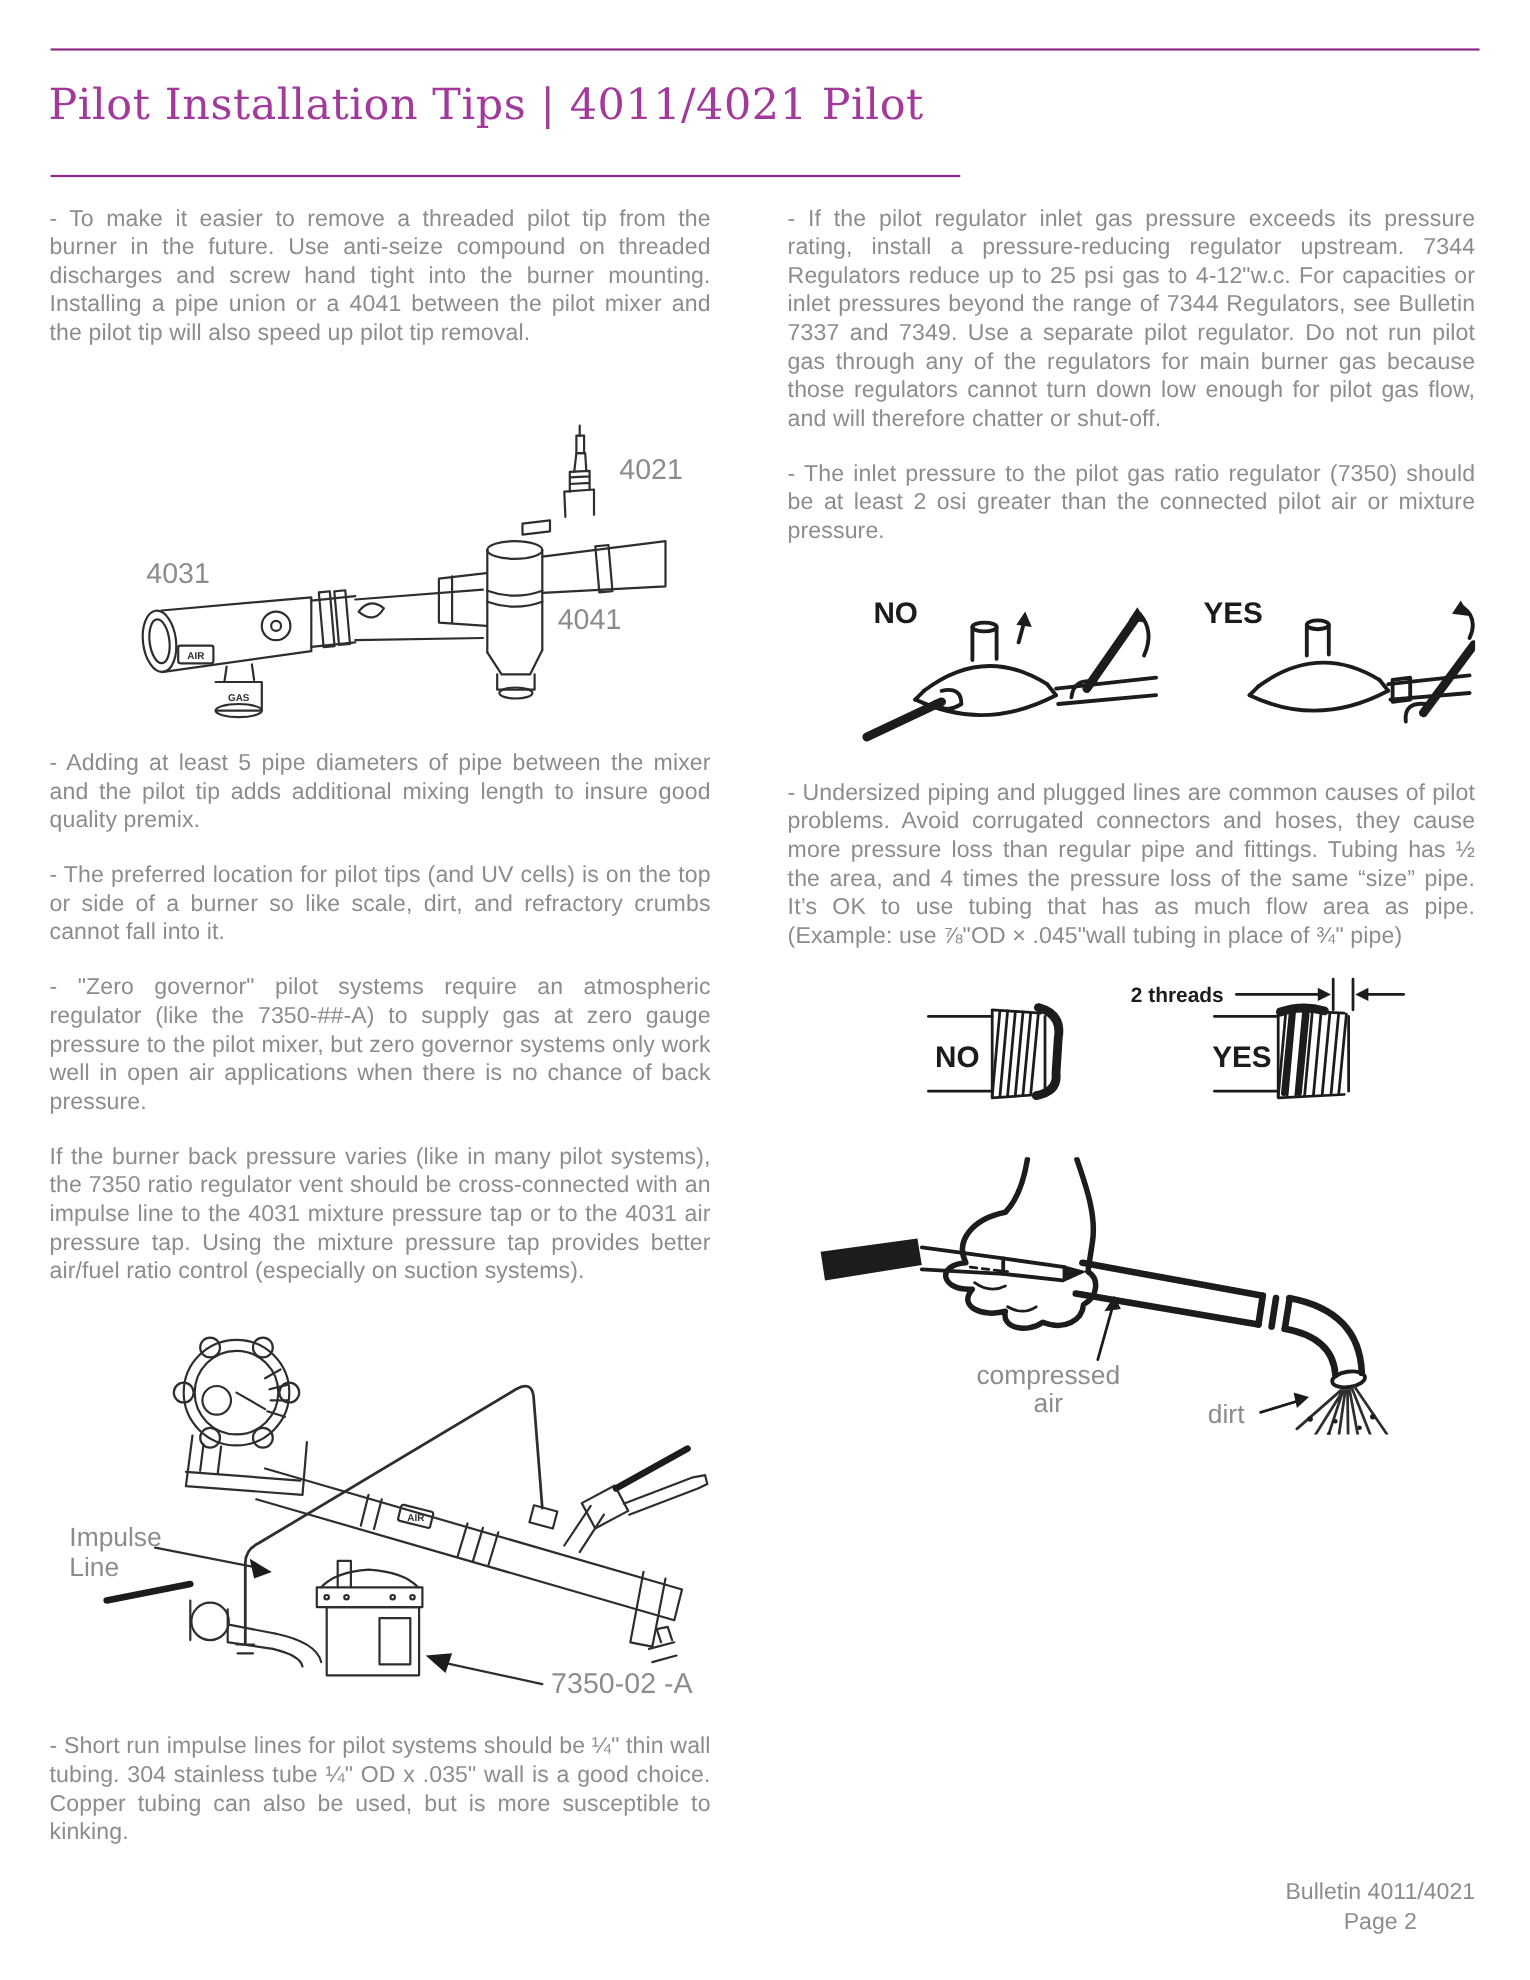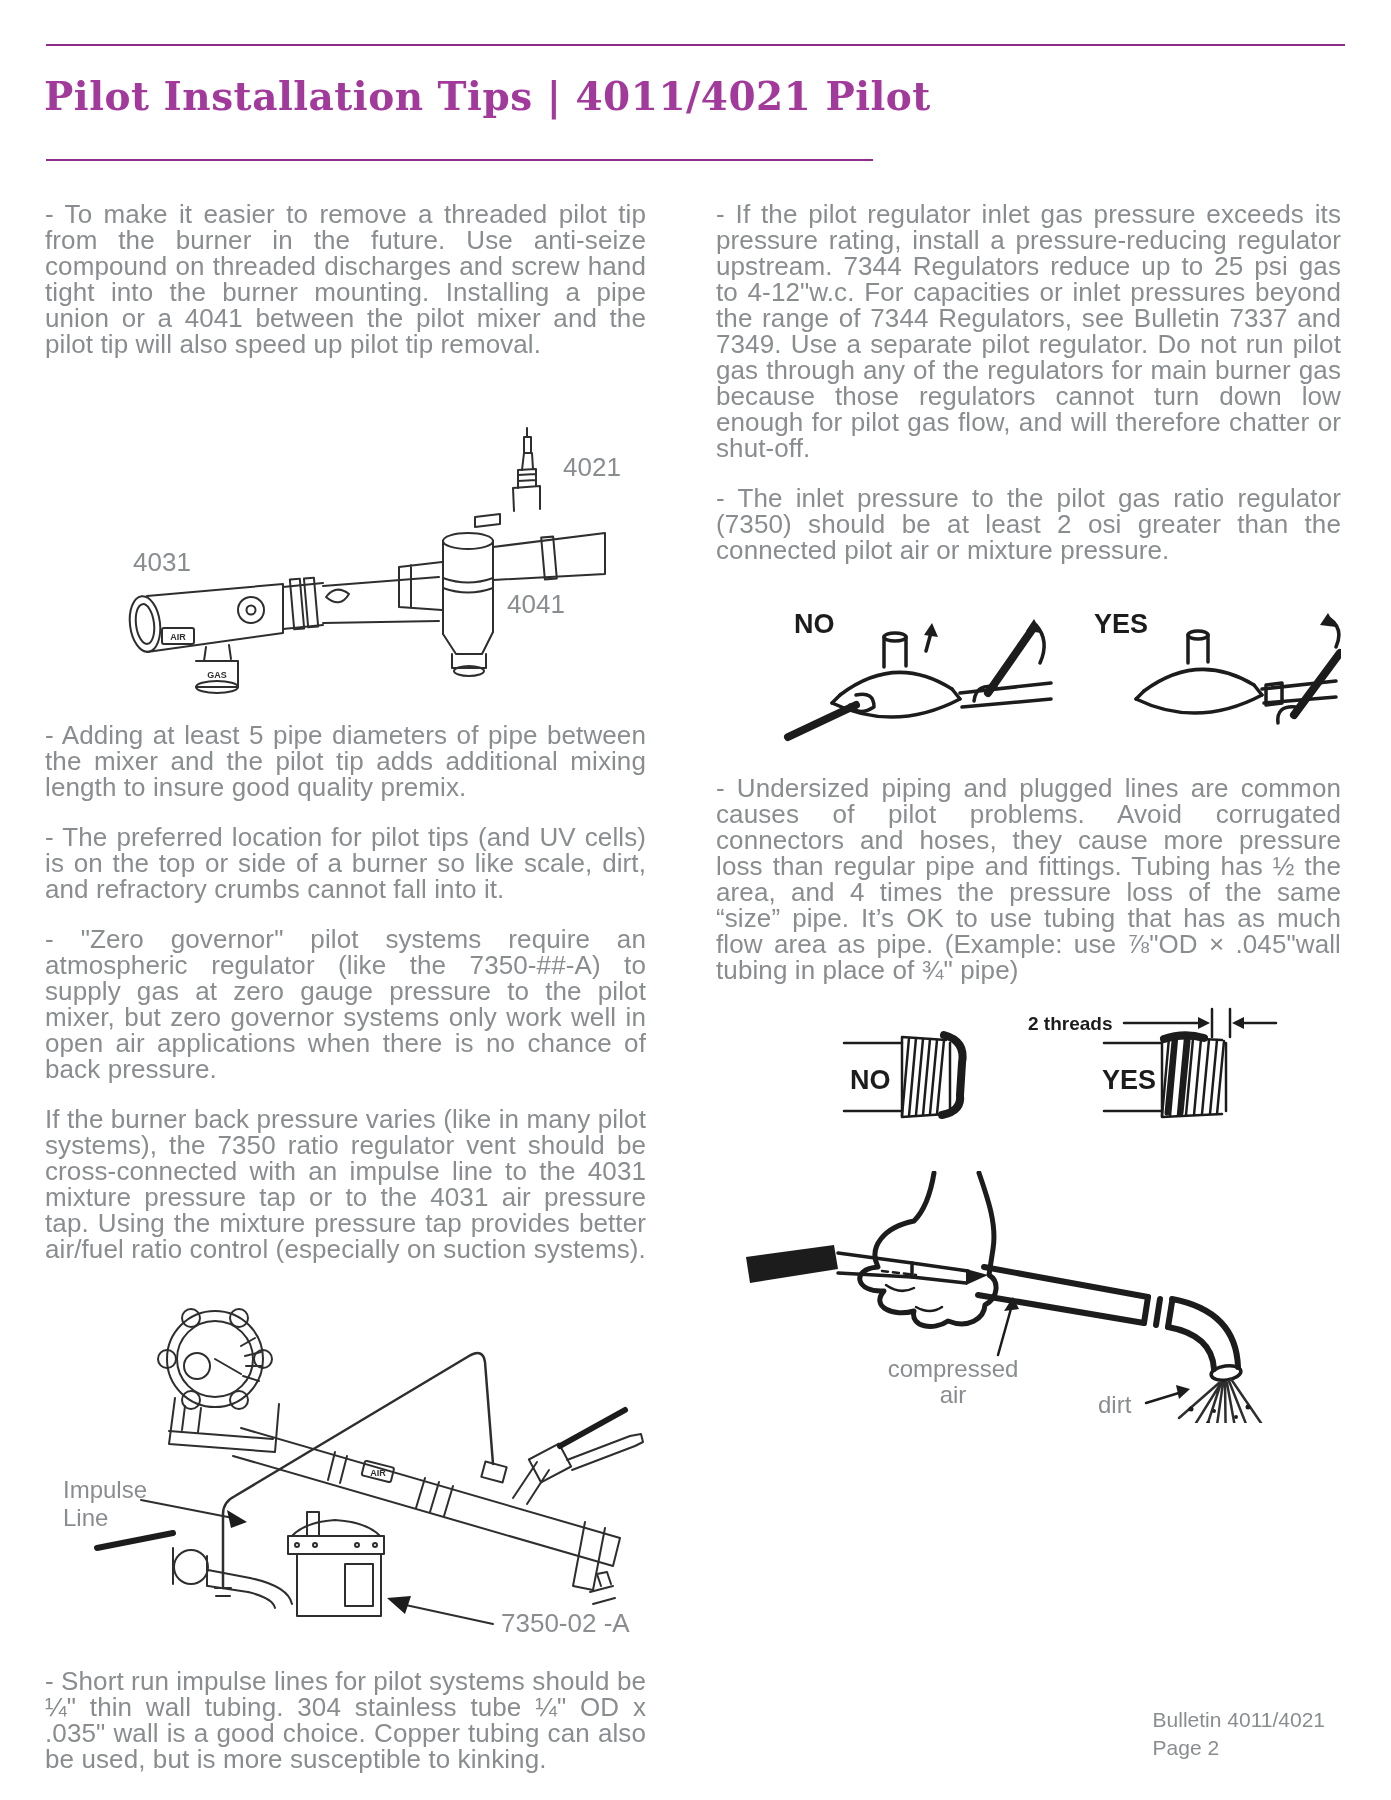--- a/index.html
+++ b/index.html
@@ -3,31 +3,31 @@
 <meta charset="utf-8">
 <style>
   html,body { margin:0; padding:0; background:#ffffff; }
   .page {
     position:relative; width:1391px; height:1800px; background:#ffffff;
     font-family:"Liberation Sans", sans-serif; overflow:hidden;
   }
   .rule-top { position:absolute; left:46px; top:44px; width:1299px; height:2px; background:#8e2d88; }
   .page-title {
     position:absolute; left:44px; top:72px; margin:0;
-    font-family:"DejaVu Serif", serif; font-weight:700;
+    font-family:"DejaVu Serif", serif; font-weight:400;
     font-size:39px; letter-spacing:0.5px; color:#a23a9b; line-height:48px;
   }
   .rule-sub { position:absolute; left:46px; top:159px; width:827px; height:2px; background:#8e2d88; }
 
   .col { position:absolute; top:186px; }
   .col-left  { left:45px;  width:601px; }
   .col-right { left:716px; width:625px; }
 
   .col p {
-    margin:15px 0 24px 0; font-size:26px; line-height:26px;
+    margin:0 0 24px 0; font-size:21px; line-height:26px;
     color:#8a8d90; text-align:justify; letter-spacing:0.1px;
   }
   .fig { position:relative; }
   .fig-1 { margin:12px 0 26px 0; }
   .fig-2 { margin:20px 0 24px 0; }
   .fig-3 { margin:10px 0 20px 0; }
   .fig-4 { margin:4px 0 14px 0; }
   .fig-5 { margin:8px 0 12px 0; }
 
   svg { display:block; }
@@ -41,21 +41,21 @@
   .s2  { fill:none; stroke:#2e2e2e; stroke-width:2;   stroke-linecap:round; stroke-linejoin:round; }
   .s2t { fill:none; stroke:#2e2e2e; stroke-width:2.5; stroke-linecap:round; stroke-linejoin:round; }
   .s3  { fill:none; stroke:#1c1c1c; stroke-width:2.5; stroke-linecap:round; stroke-linejoin:round; }
   .s4  { fill:none; stroke:#1c1c1c; stroke-width:3.5; stroke-linecap:round; stroke-linejoin:round; }
   .s5  { fill:none; stroke:#1c1c1c; stroke-width:5;   stroke-linecap:round; stroke-linejoin:round; }
   .s6  { fill:none; stroke:#1c1c1c; stroke-width:6;   stroke-linecap:round; stroke-linejoin:round; }
   .s7  { fill:none; stroke:#1c1c1c; stroke-width:8;   stroke-linecap:round; stroke-linejoin:round; }
   .fillblk { fill:#1c1c1c; stroke:none; }
 
   .footer {
-    position:absolute; right:66px; top:1706px; text-align:left;
+    position:absolute; right:50px; top:1706px; text-align:center;
     font-size:21px; line-height:28px; color:#8a8d90;
   }
 </style>
 </head>
 <body>
 
 <div class="page">
 
   <div class="rule-top"></div>
   <h1 class="page-title">Pilot Installation Tips | 4011/4021 Pilot</h1>

